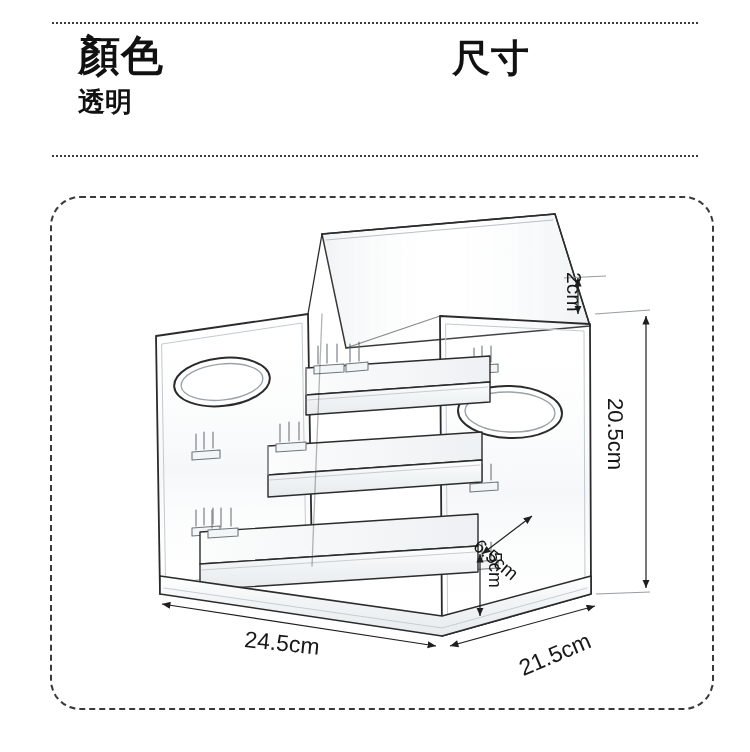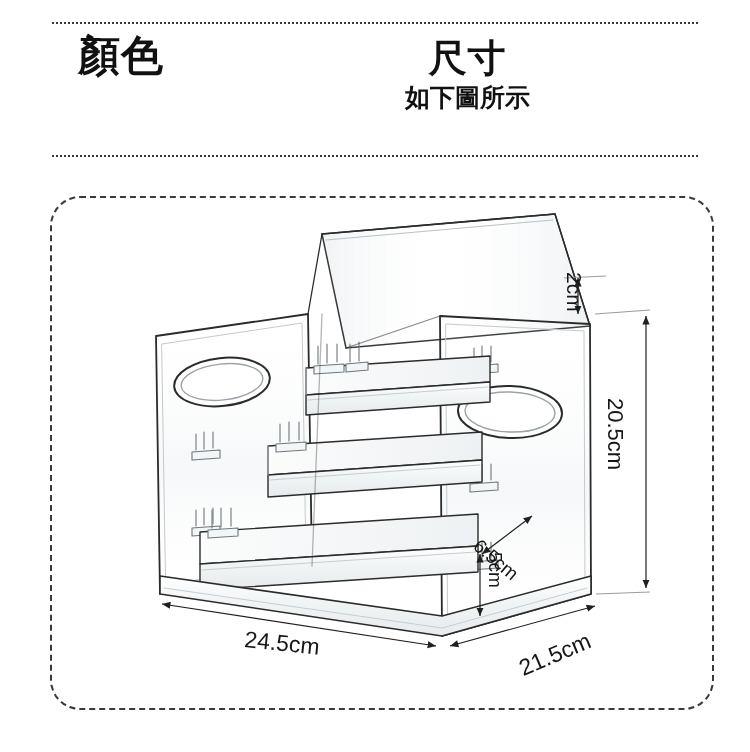--- a/index.html
+++ b/index.html
@@ -138,25 +138,25 @@
 </style>
 </head>
 <body>
 
 <div id="header-band">
 
   <div class="rule" id="rule-top"></div>
 
   <div id="color-block">
     <div class="spec-title">顏色</div>
+    <div class="spec-sub">透明</div>
   </div>
 
   <div id="size-block">
     <div class="spec-title">尺寸</div>
-    <div class="spec-sub">如下圖所示</div>
   </div>
 
   <div class="rule" id="rule-bottom"></div>
 </div>
 
 <div id="diagram-frame">
   <div class="frame-border"></div>
 </div>
 
 <div id="product-stage">

